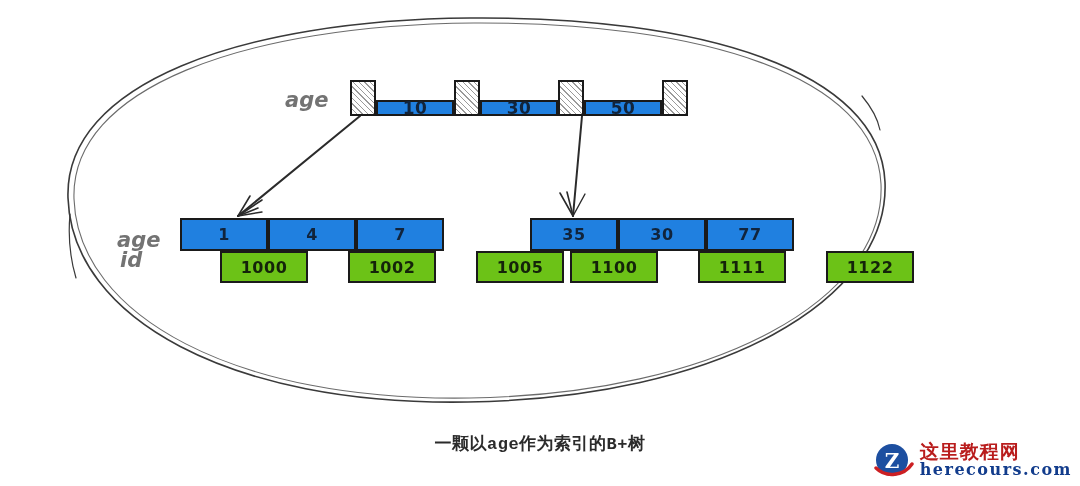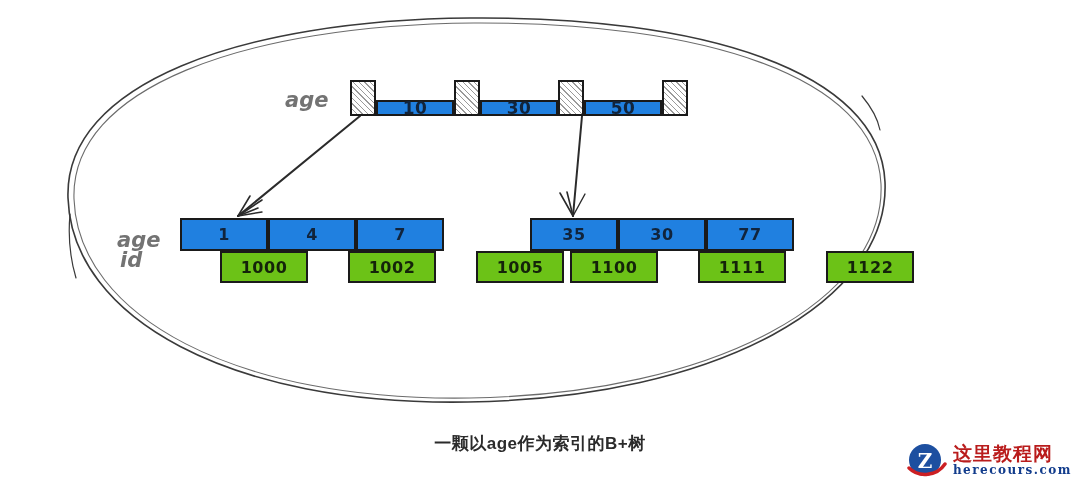--- a/index.html
+++ b/index.html
@@ -95,21 +95,21 @@
   #label-leaf-age  { left: 117px; top: 228px; }
   #label-leaf-id   { left: 120px; top: 248px; }
 
   
   #caption {
     position: absolute;
     left: 0;
     top: 432px;
     width: 1080px;
     text-align: center;
-    font-family: Liberation Sans, sans-serif;
+    font-family: Liberation Mono, monospace;
     font-weight: 700;
     font-size: 17px;
     color: #2b2b2b;
     letter-spacing: 0.5px;
   }
   
   #watermark {
     position: absolute;
     right: 8px;
     bottom: 4px;
@@ -125,21 +125,21 @@
   #wm-cn {
     font-family: "DejaVu Sans", sans-serif;
     font-weight: 700;
     font-size: 19px;
     color: #b91c1c;
     letter-spacing: 1px;
   }
   #wm-url {
     font-family: "DejaVu Serif", serif;
     font-weight: 700;
-    font-size: 12px;
+    font-size: 16px;
     color: #123c8c;
     letter-spacing: 1.5px;
   }
 </style>
 </head>
 <body>
 
 <div id="canvas">
 
   <svg class="svg-layer" viewBox="0 0 1080 486">

